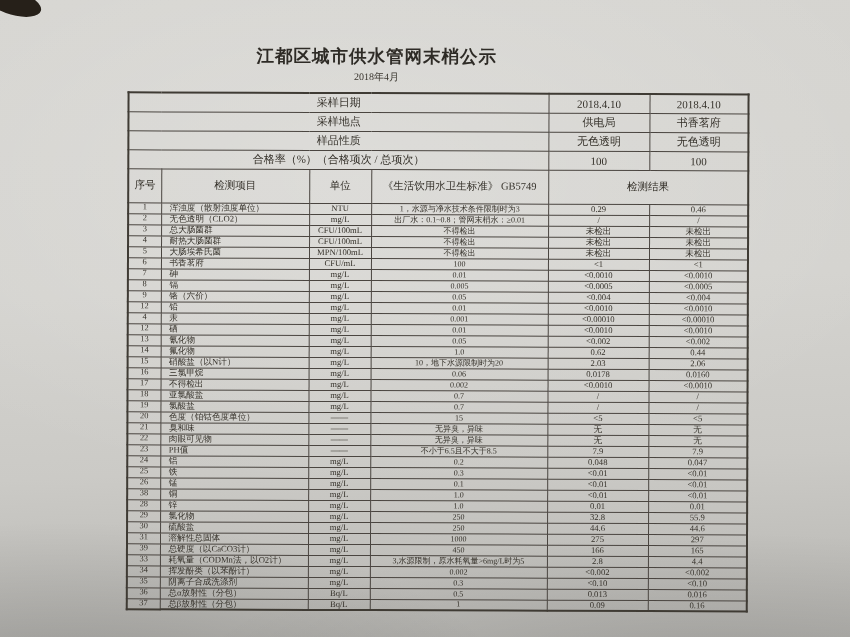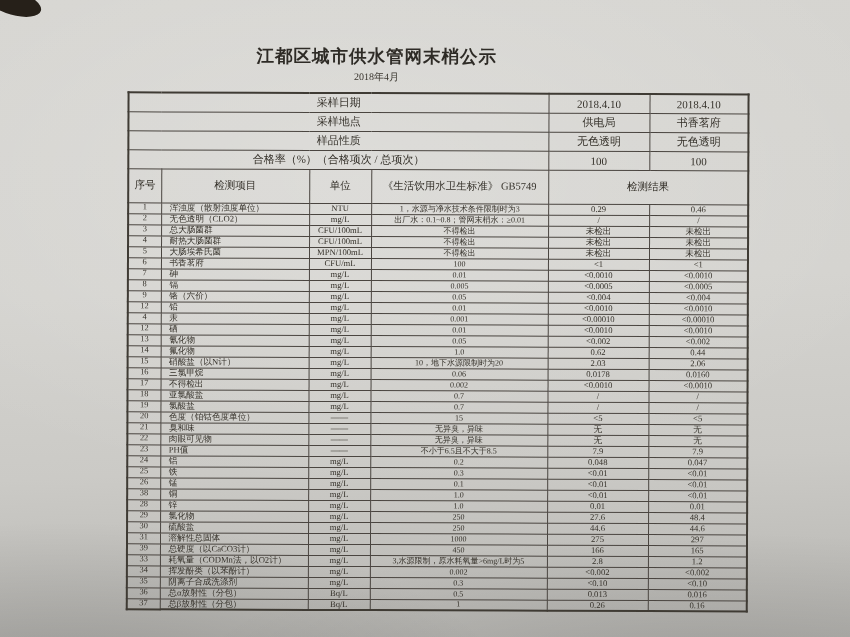--- a/index.html
+++ b/index.html
@@ -319,22 +319,22 @@
           <td class="c-unit">mg/L</td>
           <td class="c-limit">1.0</td>
           <td class="c-res">0.01</td>
           <td class="c-res">0.01</td>
         </tr>
         <tr>
           <td class="c-no">29</td>
           <td class="c-item">氯化物</td>
           <td class="c-unit">mg/L</td>
           <td class="c-limit">250</td>
-          <td class="c-res">27.6</td>
-          <td class="c-res">48.4</td>
+          <td class="c-res">32.8</td>
+          <td class="c-res">55.9</td>
         </tr>
         <tr>
           <td class="c-no">30</td>
           <td class="c-item">硫酸盐</td>
           <td class="c-unit">mg/L</td>
           <td class="c-limit">250</td>
           <td class="c-res">44.6</td>
           <td class="c-res">44.6</td>
         </tr>
         <tr>
@@ -352,21 +352,21 @@
           <td class="c-limit">450</td>
           <td class="c-res">166</td>
           <td class="c-res">165</td>
         </tr>
         <tr>
           <td class="c-no">33</td>
           <td class="c-item">耗氧量（CODMn法，以O2计）</td>
           <td class="c-unit">mg/L</td>
           <td class="c-limit">3,水源限制，原水耗氧量&gt;6mg/L时为5</td>
           <td class="c-res">2.8</td>
-          <td class="c-res">1.2</td>
+          <td class="c-res">4.4</td>
         </tr>
         <tr>
           <td class="c-no">34</td>
           <td class="c-item">挥发酚类（以苯酚计）</td>
           <td class="c-unit">mg/L</td>
           <td class="c-limit">0.002</td>
           <td class="c-res">&lt;0.002</td>
           <td class="c-res">&lt;0.002</td>
         </tr>
         <tr>
@@ -383,18 +383,18 @@
           <td class="c-unit">Bq/L</td>
           <td class="c-limit">0.5</td>
           <td class="c-res">0.013</td>
           <td class="c-res">0.016</td>
         </tr>
         <tr>
           <td class="c-no">37</td>
           <td class="c-item">总β放射性（分包）</td>
           <td class="c-unit">Bq/L</td>
           <td class="c-limit">1</td>
-          <td class="c-res">0.26</td>
+          <td class="c-res">0.09</td>
           <td class="c-res">0.16</td>
         </tr>
       </tbody>
   </table>
 </div>
 
 </body></html>

